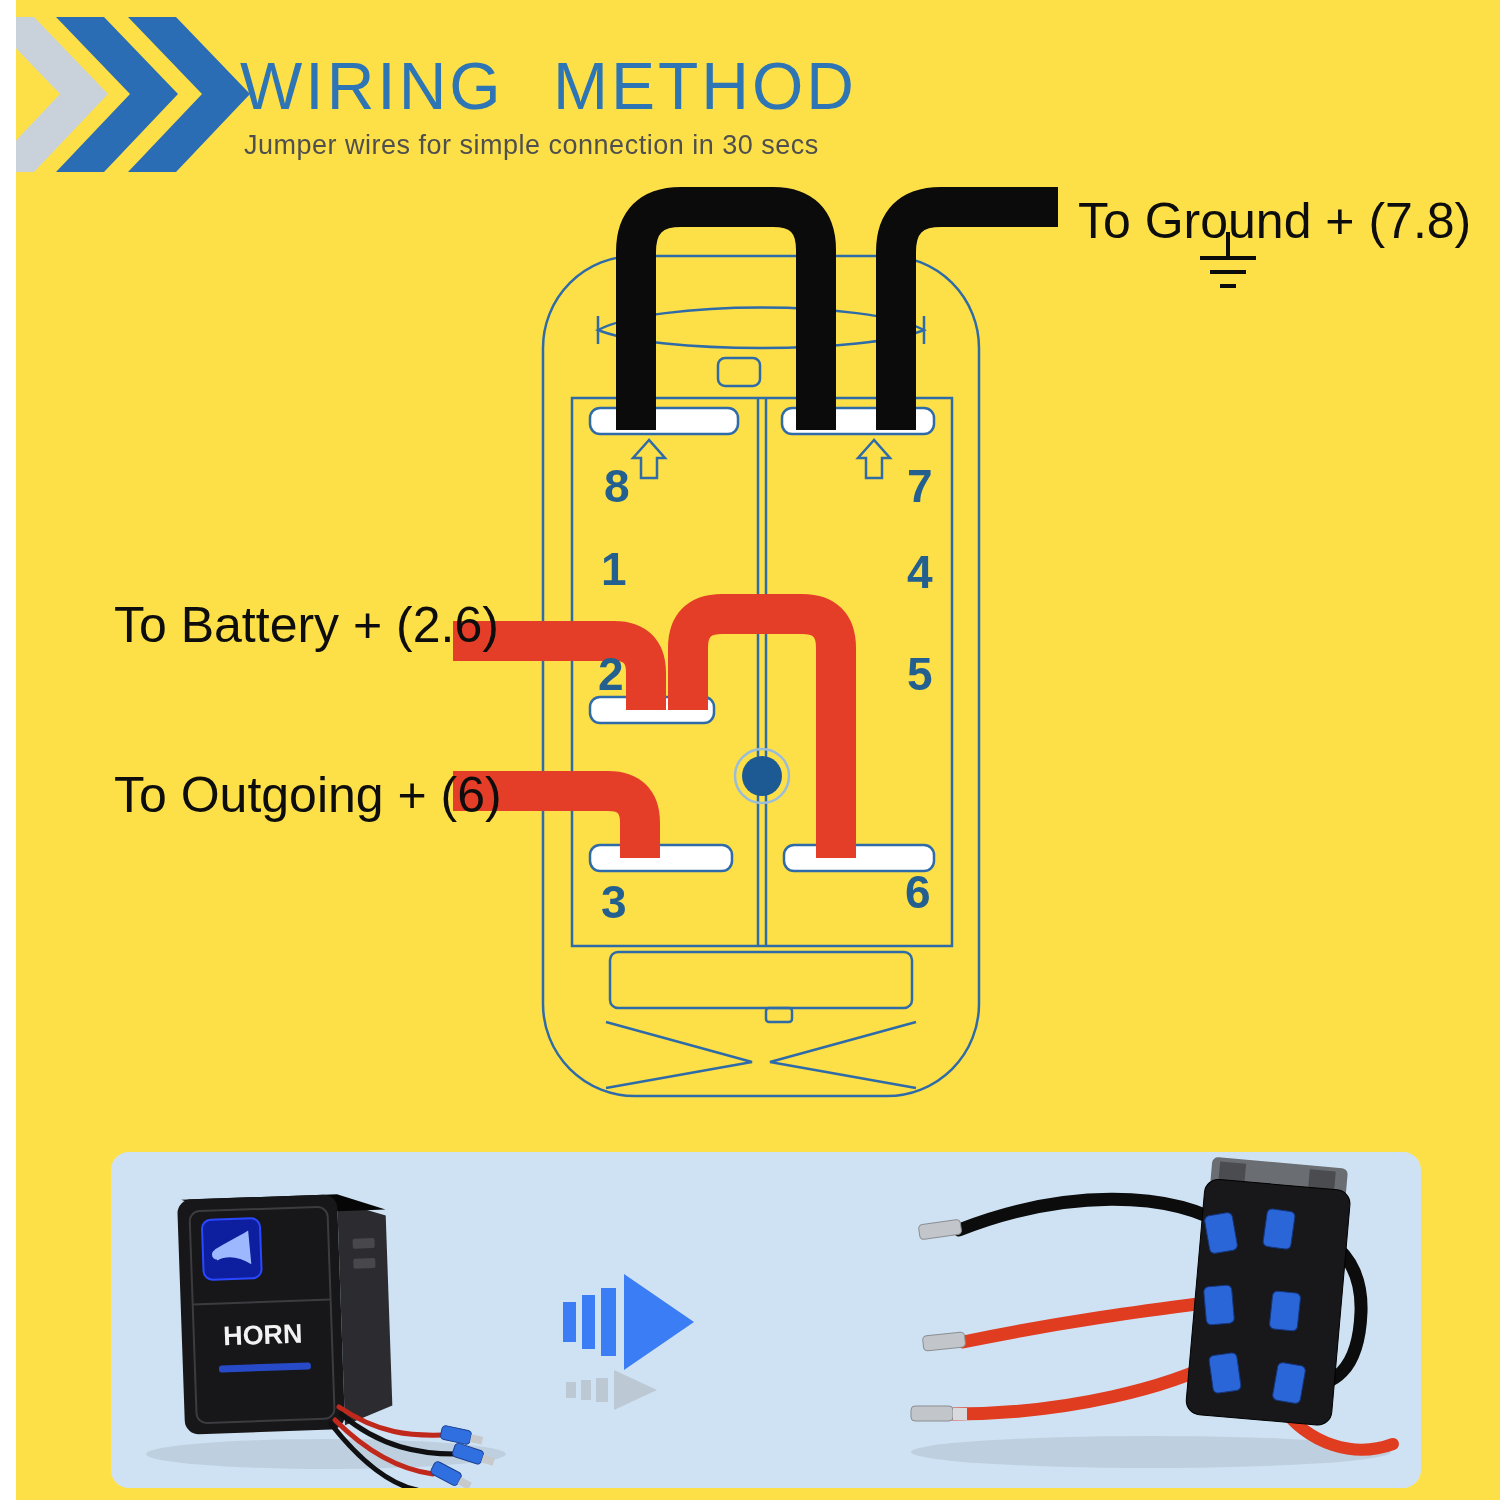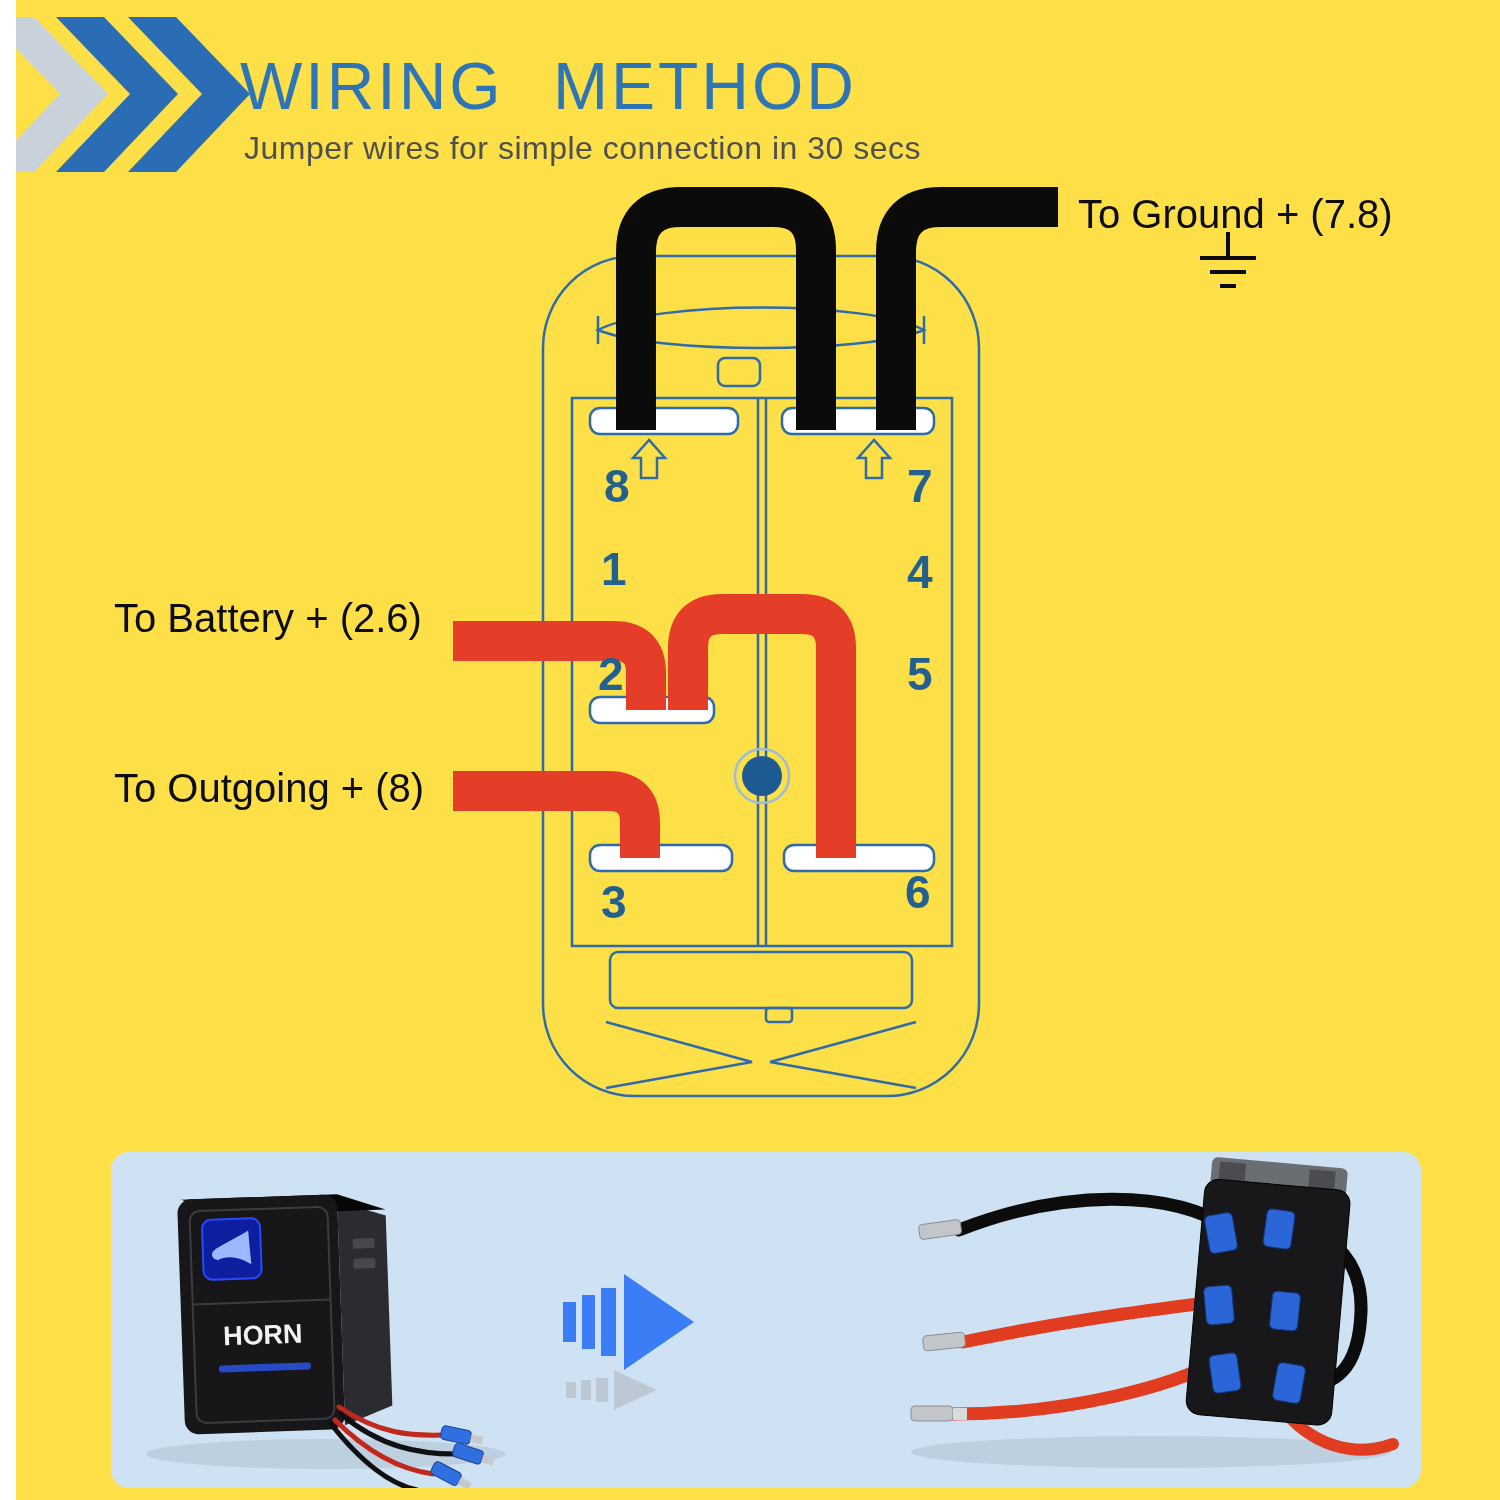--- a/index.html
+++ b/index.html
@@ -9,26 +9,26 @@
   .abs { position:absolute; }
 
   
   .page-title {
     position:absolute; left:224px; top:48px;
     font-size:66px; color:#2e75b6; font-weight:500;
     letter-spacing:3px; word-spacing:28px; white-space:nowrap;
   }
   .page-subtitle {
     position:absolute; left:228px; top:130px;
-    font-size:32px; color:#4f4f4f; font-weight:500; letter-spacing:0.5px;
+    font-size:27px; color:#4f4f4f; font-weight:500; letter-spacing:0.5px;
   }
 
   
   .wire-label {
-    position:absolute; font-size:40px; color:#0d0d0d; white-space:nowrap;
+    position:absolute; font-size:50px; color:#0d0d0d; white-space:nowrap;
   }
   .label-ground   { left:1062px; top:192px; }
   .label-battery  { left:98px;  top:596px; }
   .label-outgoing { left:98px;  top:766px; }
 
   
   .band {
     position:absolute; left:95px; top:1152px; width:1310px; height:336px;
     background:#cfe2f3; border-radius:18px;
   }
@@ -107,21 +107,21 @@
     <g stroke="#0b0b0b" stroke-width="4">
       <line x1="1212" y1="232" x2="1212" y2="258"></line>
       <line x1="1184" y1="258" x2="1240" y2="258"></line>
       <line x1="1194" y1="272" x2="1230" y2="272"></line>
       <line x1="1204" y1="286" x2="1220" y2="286"></line>
     </g>
   </svg>
 
   <div class="wire-label label-ground">To Ground + (7.8)</div>
   <div class="wire-label label-battery">To Battery + (2.6)</div>
-  <div class="wire-label label-outgoing">To Outgoing + (8)</div>
+  <div class="wire-label label-outgoing">To Outgoing + (6)</div>
 
   <div class="band">
     <svg width="1310" height="336" viewBox="0 0 1310 336">
 
       <ellipse cx="215" cy="302" rx="180" ry="15" fill="#000000" opacity="0.08"></ellipse>
       <ellipse cx="1040" cy="300" rx="240" ry="16" fill="#000000" opacity="0.08"></ellipse>
 
       <g transform="rotate(-2 150 160)">
         <polygon points="230,52 278,68 278,258 230,276" fill="#2c2c30"></polygon>
         <polygon points="74,45 230,45 278,62 122,62" fill="#060607"></polygon>

